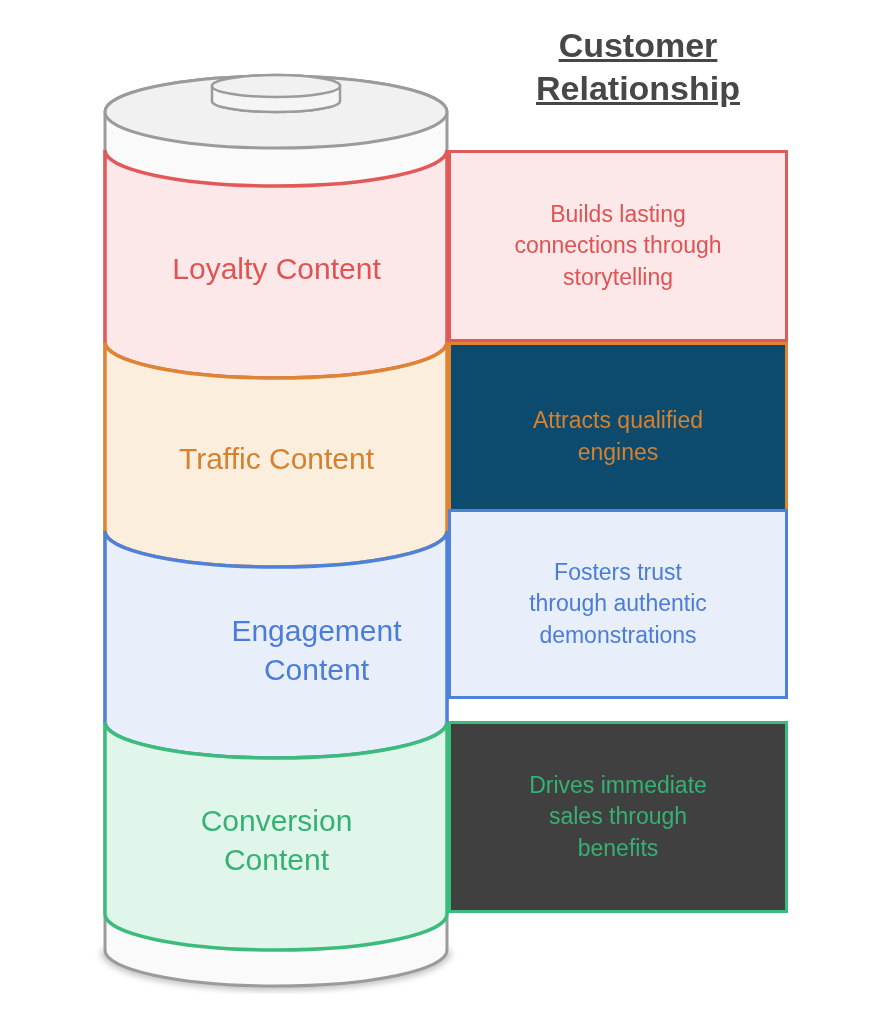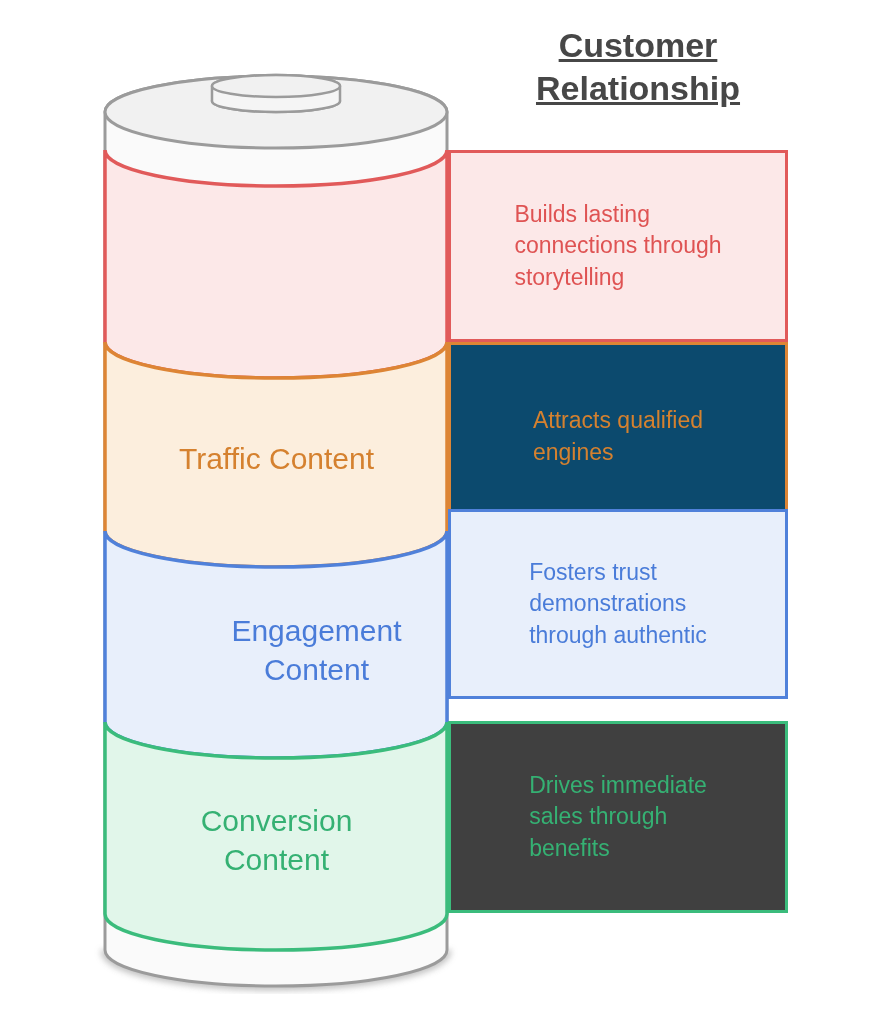--- a/index.html
+++ b/index.html
@@ -23,21 +23,21 @@
   }
   .seg-label span { max-width:230px; display:inline-block; }
   .label-loyalty    { top:168px; height:200px; color:#df5353; }
   .label-traffic    { top:358px; height:200px; color:#d5812f; }
   .label-engagement { top:545px; height:210px; color:#4a7cd9;margin-left:40px; }
   .label-conversion { top:735px; height:210px; color:#35b173; }
 
   .side-box {
     position:absolute; left:448px; width:340px; box-sizing:border-box;
     border:3px solid; display:flex; align-items:center; justify-content:center;
-    text-align:left; font-size:23px; line-height:1.35;
+    text-align:center; font-size:23px; line-height:1.35;
   }
   .side-box .line { display:block; }
   .box-loyalty    { top:150px; height:192px; background:#fce8e8; border-color:#e15a5a; color:#df5353; }
   .box-traffic    { top:342px; height:189px; background:#0c4a6e; border-color:#dd8535; color:#d5812f; }
   .box-engagement { top:509px; height:190px; background:#e8effb; border-color:#5081da; color:#4a7cd9; }
   .box-conversion { top:721px; height:192px; background:#404040; border-color:#3bbc7c; color:#35b173; }
 </style>
 </head>
 <body>
 
@@ -59,20 +59,23 @@
     <ellipse cx="276" cy="101" rx="64" ry="11" stroke-width="2.5" fill="#f5f5f5" stroke="#9b9b9b"></ellipse>
     <path d="M212,86 L212,101 A64,11 0 0 0 340,101 L340,86 A64,11 0 0 0 212,86 Z" stroke-width="2.5" fill="#f5f5f5" stroke="#9b9b9b"></path>
     <ellipse cx="276" cy="86" rx="64" ry="11" stroke-width="2.5" fill="#f1f1f1" stroke="#9b9b9b"></ellipse>
 
     <path d="M105,150 A171,36 0 0 0 447,150 L447,342 A171,36 0 0 1 105,342 Z" stroke-width="3.5" fill="#fce8e8" stroke="#e15a5a"></path>
     <path d="M105,342 A171,36 0 0 0 447,342 L447,531 A171,36 0 0 1 105,531 Z" stroke-width="3.5" fill="#fceedd" stroke="#dd8535"></path>
     <path d="M105,531 A171,36 0 0 0 447,531 L447,722 A171,36 0 0 1 105,722 Z" stroke-width="3.5" fill="#e8effb" stroke="#5081da"></path>
     <path d="M105,722 A171,36 0 0 0 447,722 L447,914 A171,36 0 0 1 105,914 Z" stroke-width="3.5" fill="#e1f6ea" stroke="#3bbc7c"></path>
   </svg>
 
+  <div class="seg-label label-loyalty">
+    <span>Loyalty Content</span>
+  </div>
   <div class="seg-label label-traffic">
     <span>Traffic Content</span>
   </div>
   <div class="seg-label label-engagement">
     <span>Engagement Content</span>
   </div>
   <div class="seg-label label-conversion">
     <span>Conversion Content</span>
   </div>
 
@@ -85,22 +88,22 @@
   </div>
   <div class="side-box box-traffic">
     <div>
       <span class="line">Attracts qualified</span>
       <span class="line">engines</span>
     </div>
   </div>
   <div class="side-box box-engagement">
     <div>
       <span class="line">Fosters trust</span>
+      <span class="line">through authentic</span>
       <span class="line">demonstrations</span>
-      <span class="line">through authentic</span>
     </div>
   </div>
   <div class="side-box box-conversion">
     <div>
       <span class="line">Drives immediate</span>
       <span class="line">sales through</span>
       <span class="line">benefits</span>
     </div>
   </div>
 

